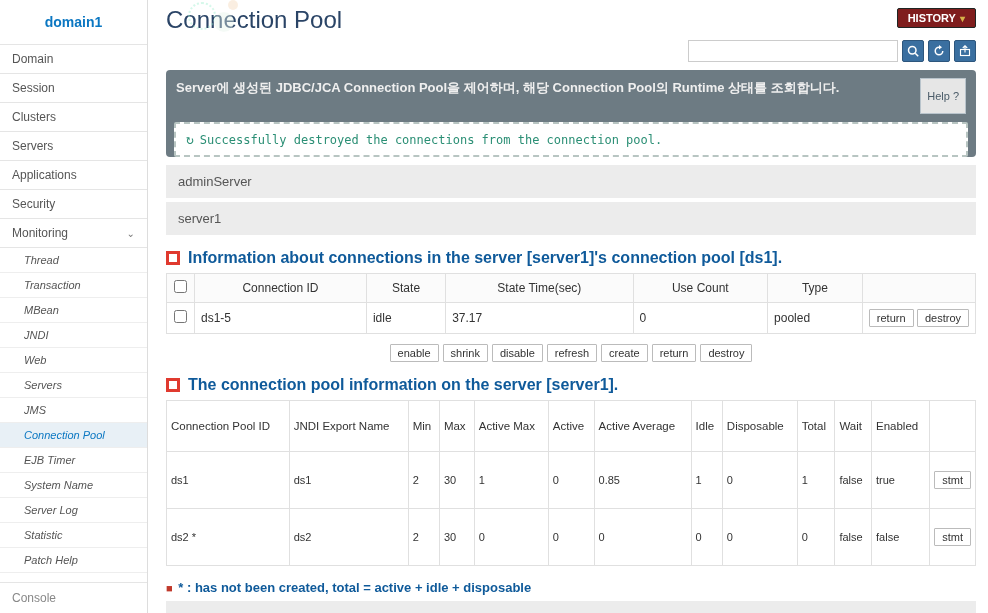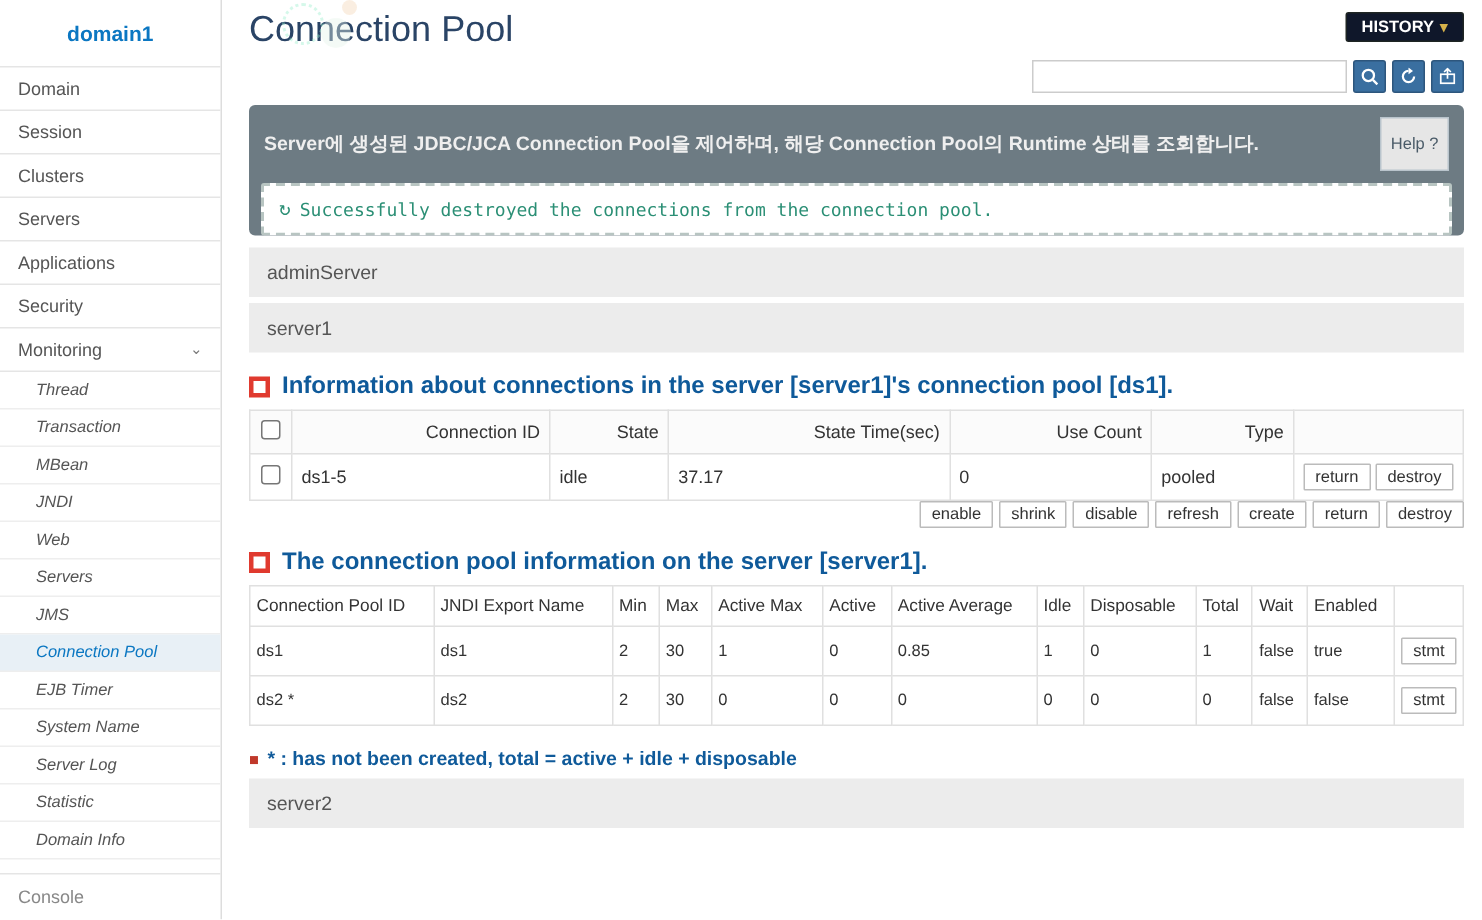--- a/index.html
+++ b/index.html
@@ -18,51 +18,51 @@
   .main { flex: 1; position: relative; padding: 0 12px 0 18px; overflow: hidden; }
   .dots-deco { position: absolute; top: 0; left: 10px; width: 260px; height: 40px; pointer-events: none; opacity: 0.4; }
   .dots-deco .d { position: absolute; border-radius: 50%; }
   .dots-deco .d1 { width: 28px; height: 28px; left: 30px; top: 2px; border: 2px dotted #9ec; background: transparent; }
   .dots-deco .d2 { width: 10px; height: 10px; left: 70px; top: 0; background: #f4d7b5; }
   .dots-deco .d3 { width: 20px; height: 20px; left: 56px; top: 12px; background: #e6f4ea; }
 
   .topbar { display: flex; justify-content: space-between; align-items: flex-start; padding-top: 8px; }
   .pagetitle { font-size: 24px; color: #2a4466; font-weight: 300; margin-top: -2px; }
 
-  .history-btn { background: #0f172a; color: #fff; border: 1px solid #1e2523; padding: 3px 10px; font-size: 11px; font-weight: bold; border-radius: 2px; cursor: pointer; display: inline-flex; align-items: center; gap: 4px; }
+  .history-btn { background: #7f1d1d; color: #fff; border: 1px solid #1e2523; padding: 3px 10px; font-size: 11px; font-weight: bold; border-radius: 2px; cursor: pointer; display: inline-flex; align-items: center; gap: 4px; }
   .history-btn .chev { color: #d6b24a; font-size: 10px; }
 
   .search-row { display: flex; justify-content: flex-end; gap: 4px; margin-top: 6px; }
   .search-row .sq { width: 22px; height: 22px; background: #3a6fa0; border: 1px solid #2d567d; border-radius: 2px; display: inline-flex; align-items: center; justify-content: center; color: #fff; font-size: 10px; cursor: pointer; }
   .search-input { width: 210px; height: 22px; border: 1px solid #ccc; padding: 0 6px; font-size: 11px; }
 
   .noticebox { background: #6d7b83; border-radius: 4px; padding: 8px 10px 0 10px; margin-top: 8px; color: #fff; position: relative; }
-  .notice-top { display: flex; justify-content: space-between; align-items: center; }
+  .notice-top { display: flex; justify-content: space-between; align-items: flex-start; }
   .notice-text { font-size: 13px; font-weight: bold; color: #efefef; line-height: 1.5; }
   .help-btn { background: #e6e6e6; color: #4a5b68; border: 1px solid #b9c4cc; padding: 11px 6px; font-size: 11px; cursor: pointer; white-space: nowrap; margin-left: 48px; }
   .notice-inner { background: #fff; color: #2b8f75; font-family: monospace; font-size: 12px; padding: 8px 10px; margin: 8px -2px 8px -2px; border: 2px dashed #b8c5c2; border-radius: 2px; display: flex; align-items: center; gap: 6px; }
   .notice-inner .refresh-icn { color: #2b8f75; font-size: 13px; }
 
   .serverbar { background: #ececec; padding: 9px 12px; margin-top: 8px; color: #555; font-size: 13px; }
   .serverbar.light { background: #ececec; margin-top: 4px; }
 
   .sec-hdr { display: flex; align-items: center; gap: 8px; color: #0f5a9a; font-size: 16px; font-weight: bold; margin: 14px 0 6px 0; }
   .sec-hdr .sq-icon { width: 14px; height: 14px; background: #e03a2f; display: inline-block; position: relative; }
   .sec-hdr .sq-icon::after { content: ''; position: absolute; inset: 3px; background: #fff; }
 
   table.grid { width: 100%; border-collapse: collapse; font-size: 12px; }
   table.grid th, table.grid td { border: 1px solid #e0e0e0; padding: 6px 6px; text-align: left; color: #333; }
-  table.grid th { background: #fbfbfb; font-weight: normal; text-align: right; color: #333; }
+  table.grid th { background: #fbfbfb; font-weight: normal; text-align: center; color: #333; }
   table.grid th:first-child { width: 28px; }
   table.grid .chk { text-align: center; }
   .btn-s { background: #fff; border: 1px solid #bbb; padding: 2px 7px; font-size: 11px; cursor: pointer; border-radius: 1px; color: #333; }
-  .btn-row { display: flex; justify-content: flex-end; gap: 4px; }
+  .btn-row { display: flex; justify-content: center; gap: 4px; margin-top: 10px; }
 
   table.grid2 { width: 100%; border-collapse: collapse; font-size: 11px; }
-  table.grid2 th, table.grid2 td { border: 1px solid #e0e0e0; padding: 7px 4px; text-align: left; color: #333; }
+  table.grid2 th, table.grid2 td { border: 1px solid #e0e0e0; padding: 19px 4px; text-align: left; color: #333; }
   table.grid2 th { background: #fff; font-weight: normal; color: #333; font-size: 11.5px; }
 
   .legend { color: #0f5a9a; font-size: 13px; font-weight: bold; margin: 14px 0 6px 0; }
   .legend .star { color: #c0392b; font-size: 11px; margin-right: 2px; }
 
   .actions-cell { text-align: right !important; white-space: nowrap; }
 </style>
 </head>
 <body>
 
@@ -87,21 +87,21 @@
       <li>MBean</li>
       <li>JNDI</li>
       <li>Web</li>
       <li>Servers</li>
       <li>JMS</li>
       <li class="active">Connection Pool</li>
       <li>EJB Timer</li>
       <li>System Name</li>
       <li>Server Log</li>
       <li>Statistic</li>
-      <li>Domain Info</li>
+      <li>Patch Help</li>
     </ul>
     <div class="consolefoot">Console</div>
   </div>
 
   <div class="main">
     <div class="dots-deco">
       <span class="d d1"></span>
         <span class="d d2"></span>
         <span class="d d3"></span>
     </div>

